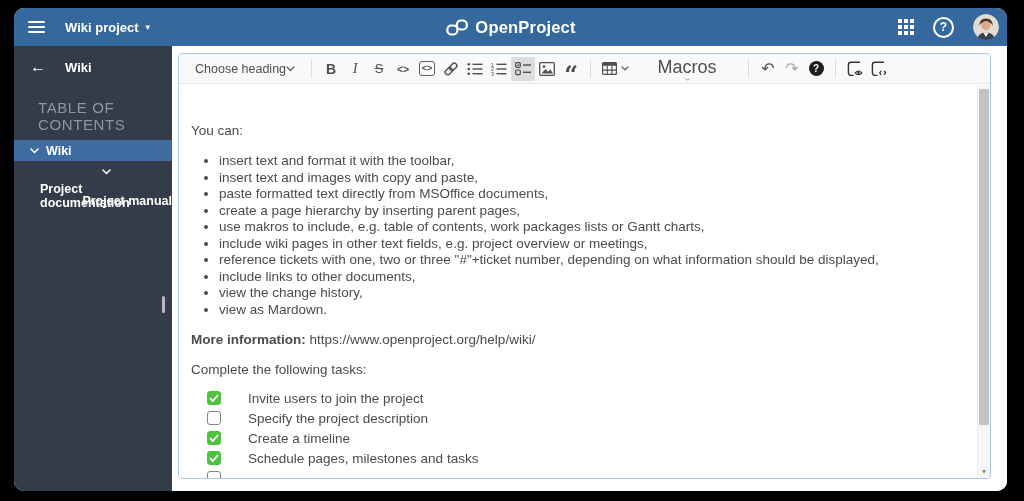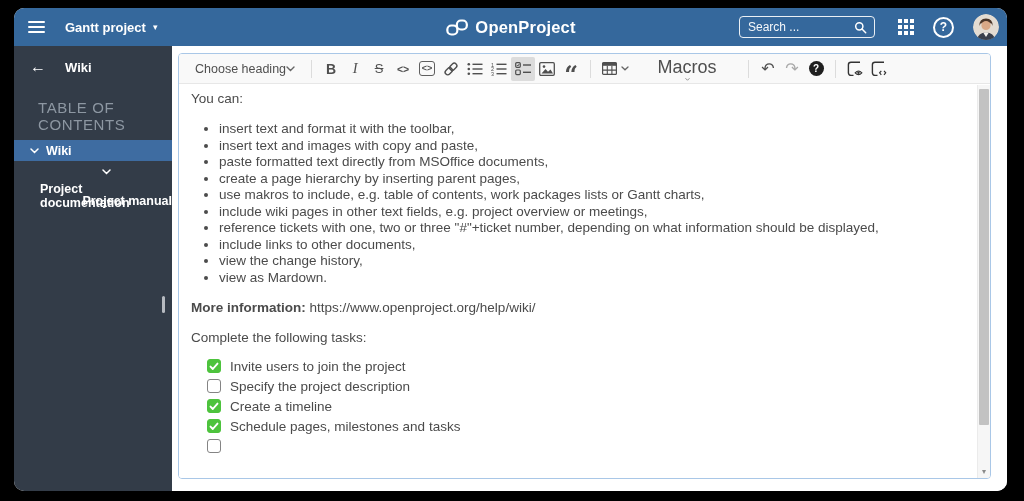--- a/index.html
+++ b/index.html
@@ -89,30 +89,30 @@
   .g-undo { font-size:16px; }
   .g-redo { font-size:16px; color:#a9a9a9; }
   .help-dot {
     width:15px; height:15px; border-radius:50%; background:#1f1f1f; color:#fff;
     font-size:10px; font-weight:700; display:flex; align-items:center; justify-content:center;
   }
   
   .doc {
     flex:1; overflow:hidden; position:relative; background:#fff;
     margin-right:13px; padding:6px 10px 0 12px;
-    font-size:13.5px; color:#4b4b4b; line-height:17px;
+    font-size:13.5px; color:#4b4b4b; line-height:17px;margin-top:32px;
   }
   .doc p.intro { margin:0; }
   .doc ul.bullets { margin:14px 0 0; padding-left:28px; }
   .doc ul.bullets li { line-height:16.5px; margin:0; }
   .doc p.more { margin:13px 0 0; }
   .doc p.more b { font-weight:700; }
   .doc p.tasks-intro { margin:13px 0 0; }
   .tasks { margin:10px 0 0; padding-left:16px; list-style:none; }
-  .tasks li { height:20px; display:flex; align-items:center; gap:9px; }
+  .tasks li { height:20px; display:flex; align-items:center; gap:27px; }
   .cb {
     width:14px; height:14px; border:1.5px solid #848484; border-radius:3px;
     background:#fff; display:flex; align-items:center; justify-content:center;
     cursor:pointer; flex:0 0 14px;
   }
   .cb .tick { display:none; }
   .cb.checked { background:var(--checked-green,#4dc33d); border-color:var(--checked-green,#4dc33d); }
   .cb.checked .tick { display:block; }
   
   .vscroll {
@@ -128,40 +128,33 @@
 
 <div class="window">
 
   <div class="topbar">
     <div class="burger">
         <i></i>
         <i></i>
         <i></i>
       </div>
     <div class="project-btn">
-      <span>Gantt project</span>
+      <span>Wiki project</span>
       <span class="caret-solid">▾</span>
     </div>
 
     <div class="logo">
       <svg width="23" height="17" viewBox="0 0 23 17">
         <rect x="1.5" y="6.5" width="10" height="9" rx="4" fill="none" stroke="#fff" stroke-width="2.2"></rect>
         <rect x="11" y="1.5" width="10" height="9" rx="4" fill="none" stroke="#fff" stroke-width="2.2"></rect>
       </svg>
       <span class="logo-text">OpenProject</span>
     </div>
 
     <div class="topbar-right">
-      <div class="searchbox">
-        <input type="text" placeholder="Search ..." style="">
-        <svg width="15" height="15" viewBox="0 0 15 15">
-          <circle cx="6.3" cy="6.3" r="3.6" fill="none" stroke="#fff" stroke-width="1.5"></circle>
-          <line x1="9" y1="9" x2="12.7" y2="12.7" stroke="#fff" stroke-width="1.5" stroke-linecap="round"></line>
-        </svg>
-      </div>
       <div class="icon-btn">
         <svg width="16" height="16" viewBox="0 0 16 16" fill="#fff">
           <rect x="0" y="0" width="4" height="4"></rect>
             <rect x="6" y="0" width="4" height="4"></rect>
             <rect x="12" y="0" width="4" height="4"></rect>
           <rect x="0" y="6" width="4" height="4"></rect>
             <rect x="6" y="6" width="4" height="4"></rect>
             <rect x="12" y="6" width="4" height="4"></rect>
           <rect x="0" y="12" width="4" height="4"></rect>
             <rect x="6" y="12" width="4" height="4"></rect>

